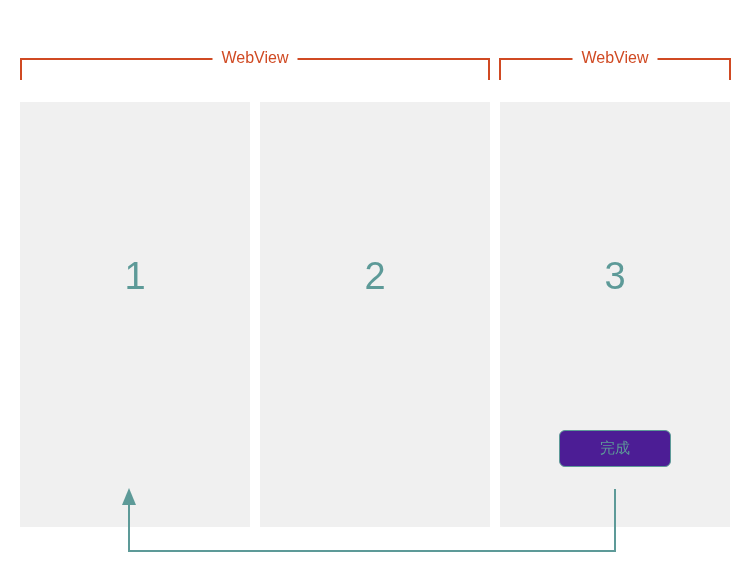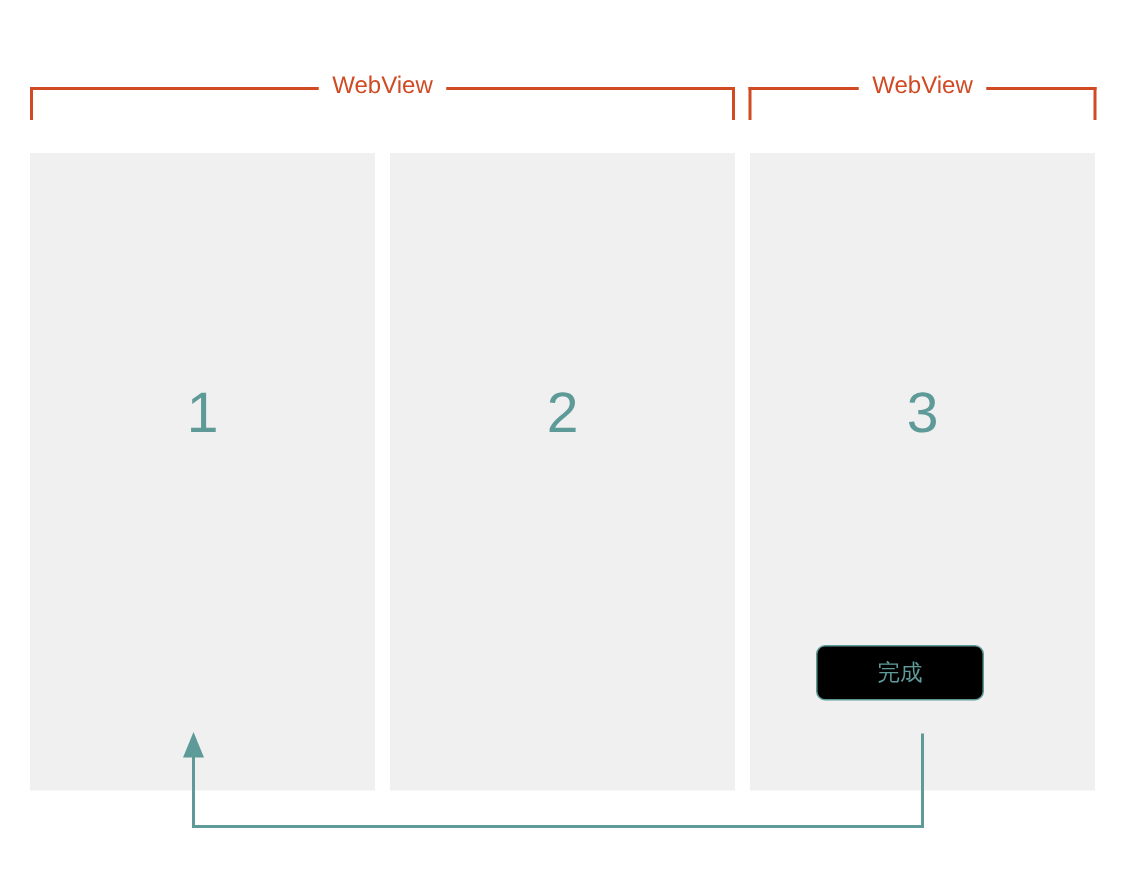--- a/index.html
+++ b/index.html
@@ -81,26 +81,26 @@
     justify-content: center;
     color: #5d9a98;
     font-size: 38px;
     font-weight: 400;
     user-select: none;
   }
 
   
   #done-button {
     position: absolute;
-    left: 544px;
+    left: 559px;
     top: 430px;
     width: 112px;
     height: 37px;
     box-sizing: border-box;
-    background: #000000;
+    background: #4c1d95;
     border: 1.5px solid #5d9a98;
     border-radius: 6px;
     color: #5d9a98;
     font-size: 15px;
     font-family: "Liberation Sans", "DejaVu Sans", sans-serif;
     display: flex;
     align-items: center;
     justify-content: center;
     cursor: pointer;
     padding: 0;

